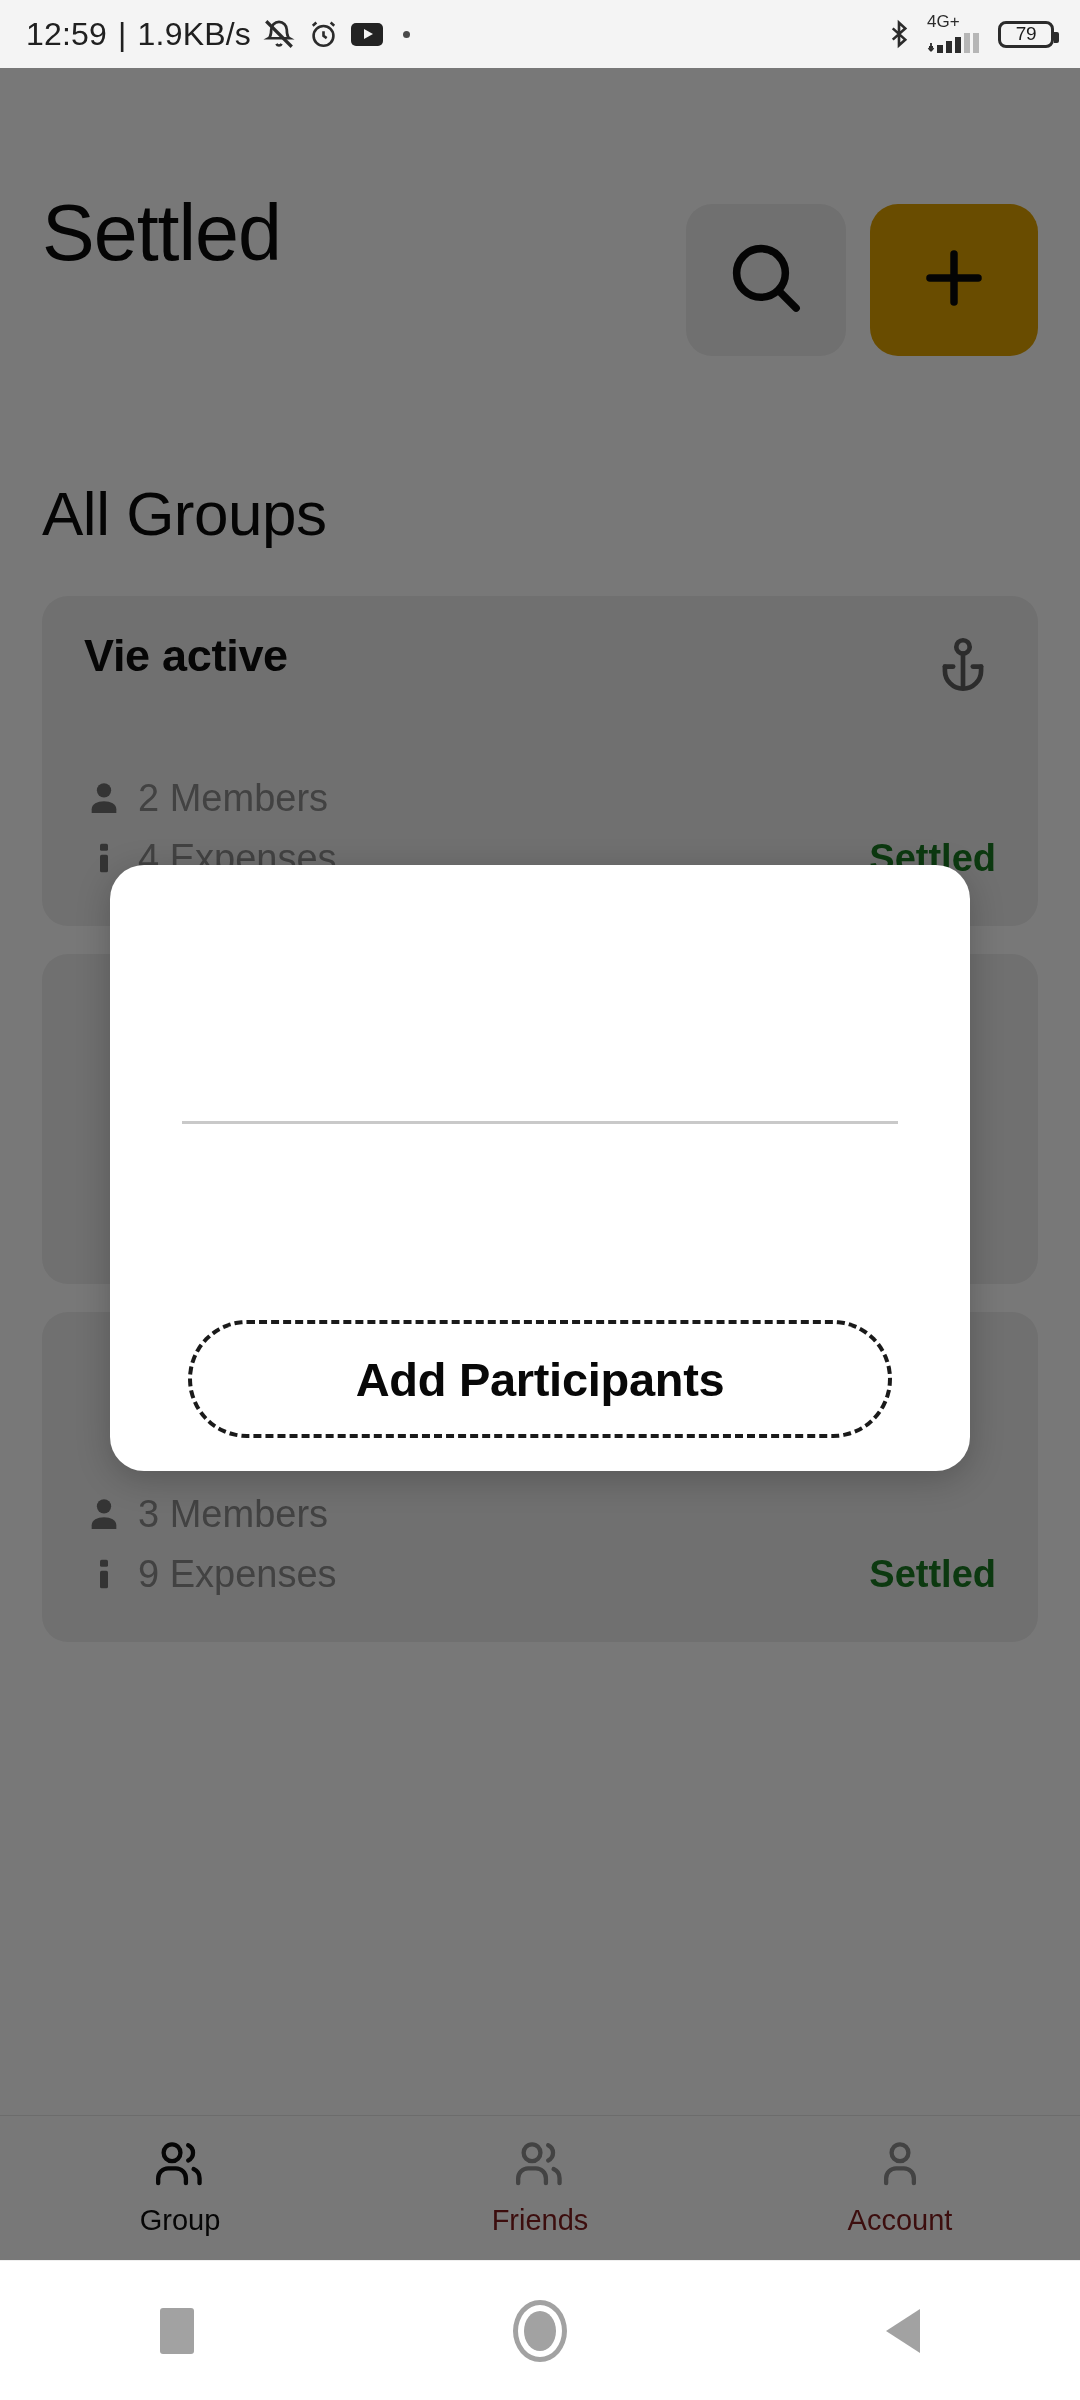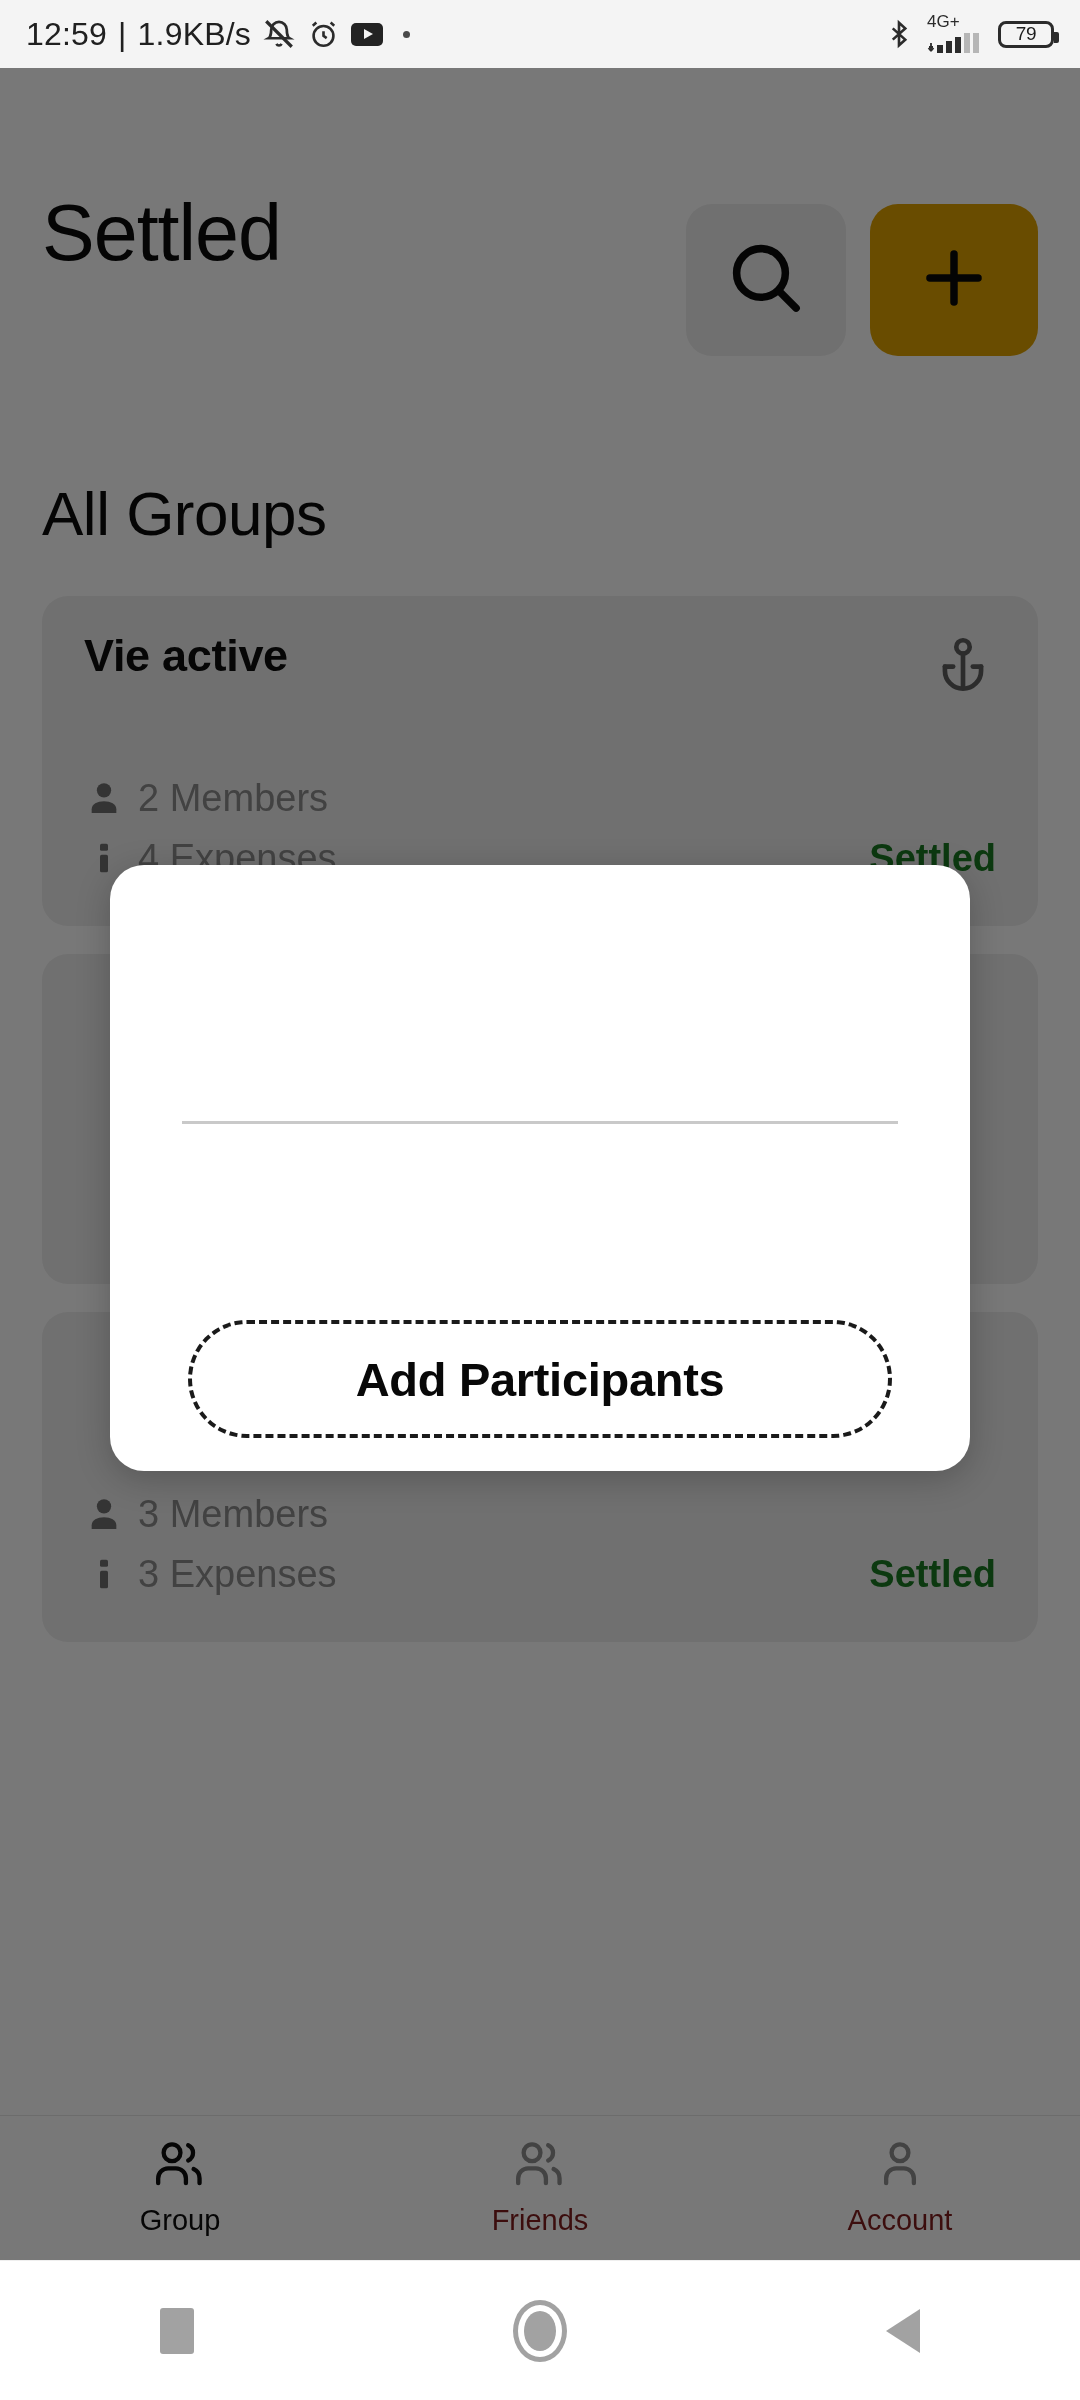--- a/index.html
+++ b/index.html
@@ -274,21 +274,21 @@
             </span>
             <span class="meta-txt">3 Members</span>
           </div>
           <div class="meta-row">
             <span class="meta-ico">
               <svg width="40" height="40" viewBox="0 0 24 24" fill="#6f6f6f">
                 <rect x="9.6" y="3.4" width="4.8" height="4.3" rx="1"></rect>
                 <rect x="9.6" y="10" width="4.8" height="10.6" rx="1"></rect>
               </svg>
             </span>
-            <span class="meta-txt">3 Expenses</span>
+            <span class="meta-txt">9 Expenses</span>
             <span class="settled">Settled</span>
           </div>
         </div>
       </div>
     </div>
 
     <div class="tabbar">
       <div class="tab active">
         <span>
           <svg width="62" height="50" viewBox="0 0 26 22" fill="none" stroke="#0d0d0d" stroke-width="1.9" stroke-linecap="round">

